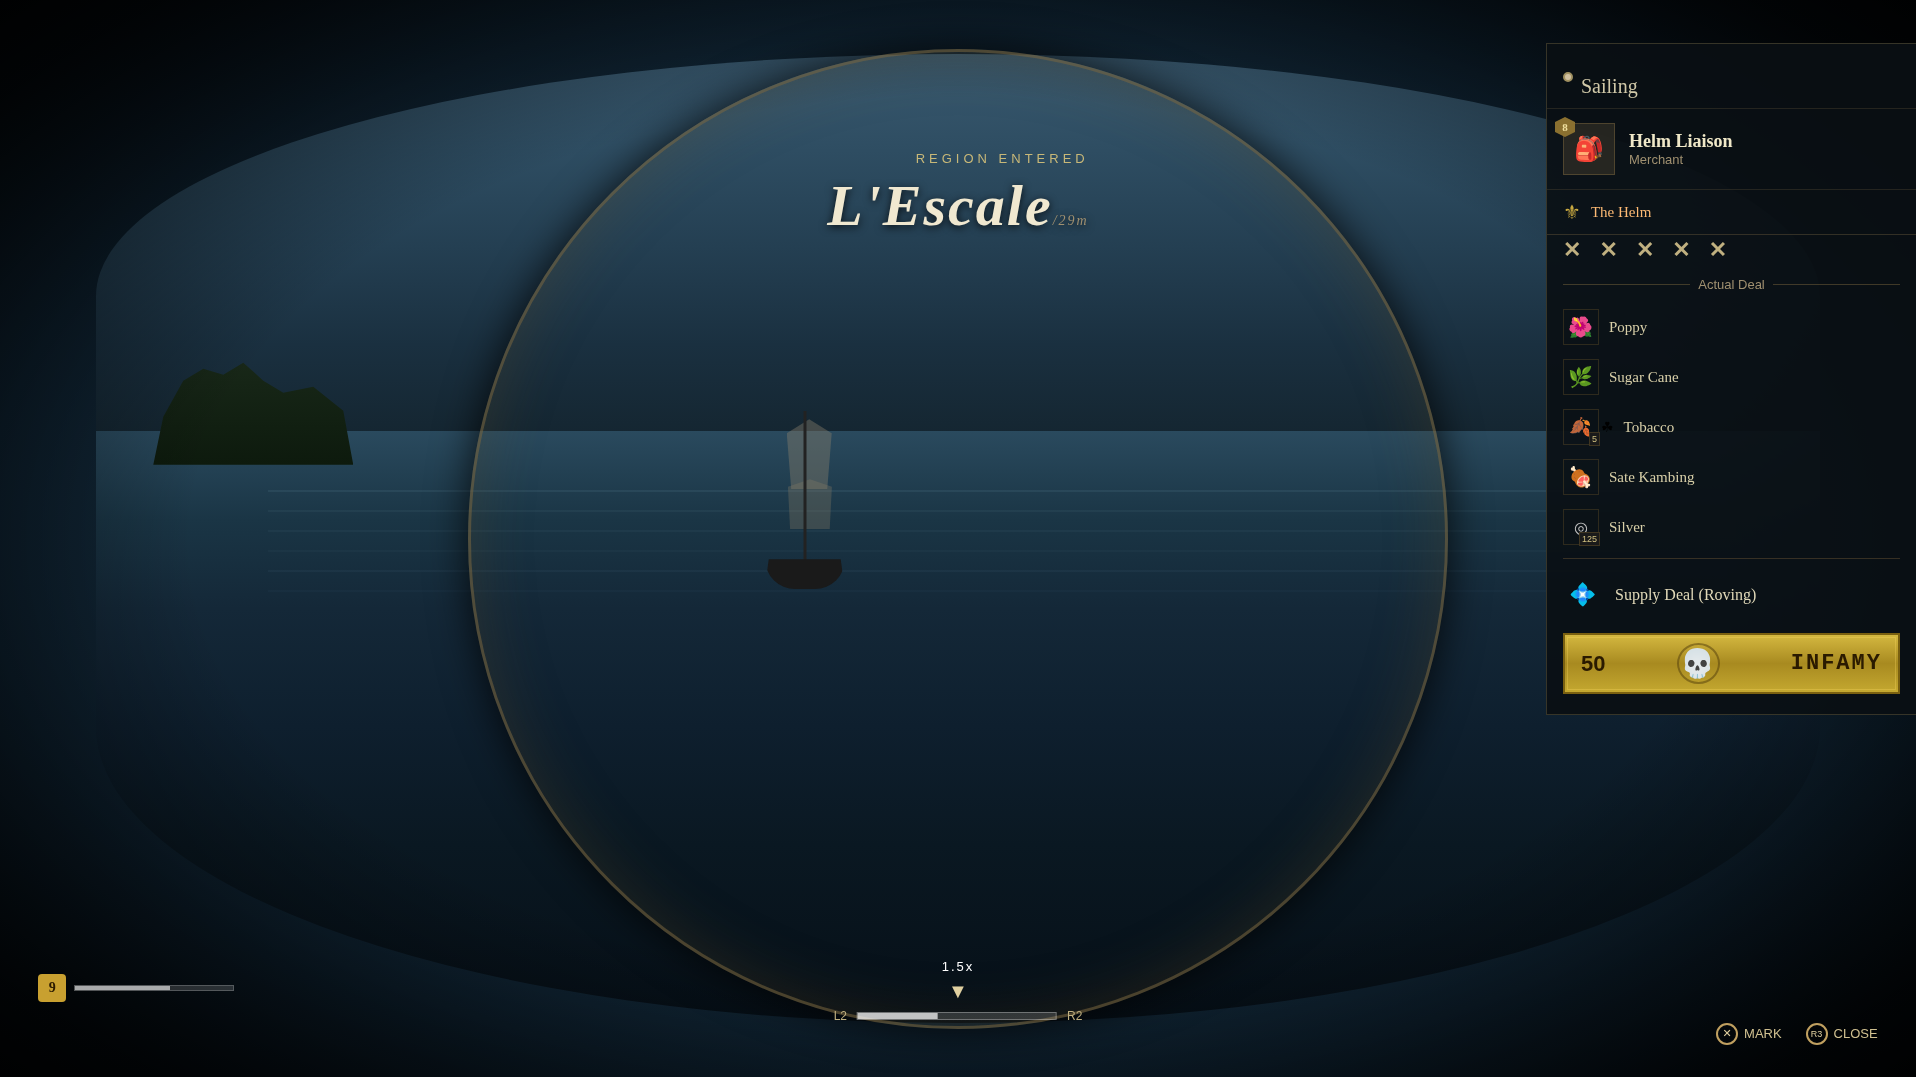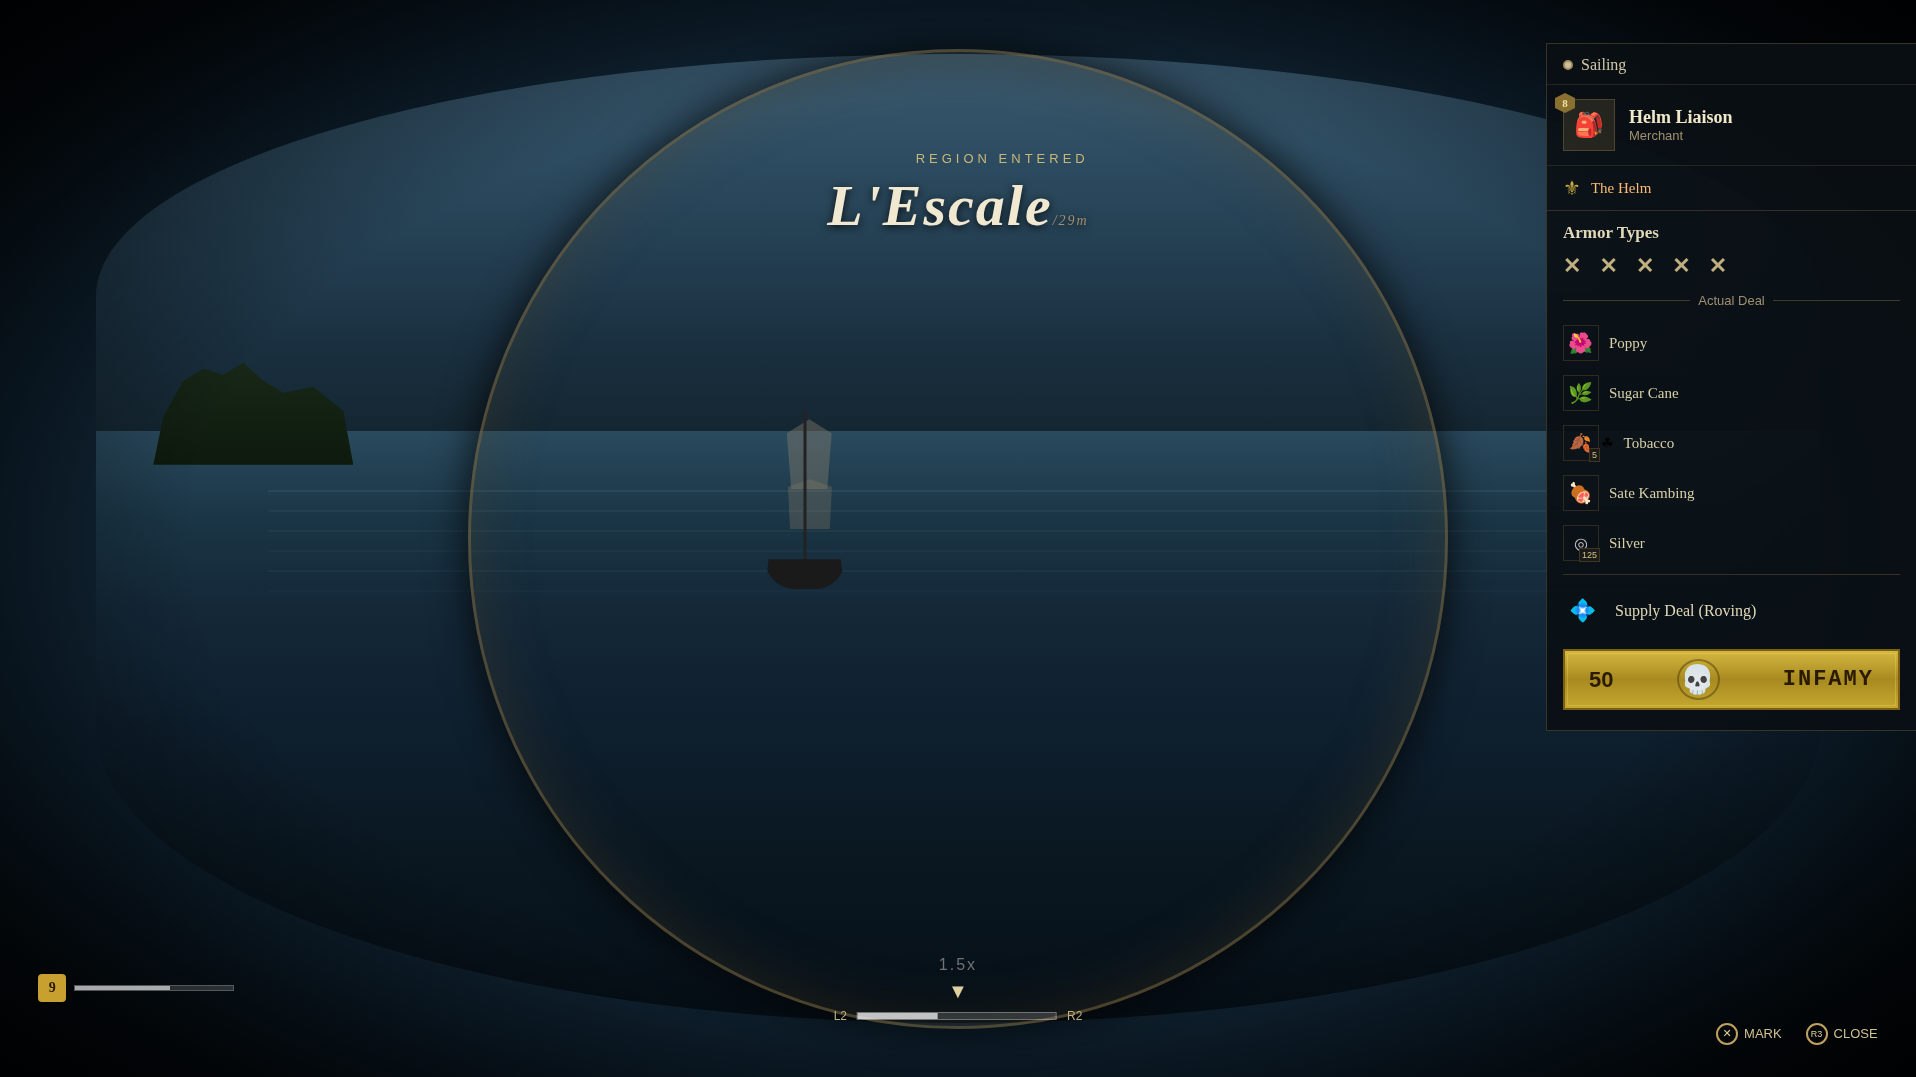--- a/index.html
+++ b/index.html
@@ -203,22 +203,22 @@
       bottom: 5%;
       left: 50%;
       transform: translateX(-50%);
       display: flex;
       flex-direction: column;
       align-items: center;
       gap: 6px;
     }
 
     .zoom-indicator {
-      color: #737373;
-      font-size: 16px;
+      color: #ffffff;
+      font-size: 13px;
       font-family: 'Arial', sans-serif;
       letter-spacing: 2px;
     }
 
     .zoom-reticle {
       color: #e0d0a0;
       font-size: 20px;
     }
 
     .speed-bar-container {
@@ -338,22 +338,23 @@
     .sailing-dot {
       width: 10px;
       height: 10px;
       border-radius: 50%;
       background: #d0c0a0;
       border: 2px solid #a09060;
     }
 
     .sailing-text {
       color: #d0c8a8;
-      font-size: 16px;
+      font-size: 20px;
       font-family: 'Georgia', serif;
+      margin-top: 19px;
     }
 
     
     .merchant-card {
       padding: 14px 16px;
       display: flex;
       align-items: center;
       gap: 14px;
       border-bottom: 1px solid rgba(80, 70, 50, 0.4);
       position: relative;
@@ -539,21 +540,21 @@
       color: #e0d8b8;
       font-size: 16px;
       font-family: 'Georgia', serif;
     }
 
     
     .infamy-button {
       margin: 4px 16px 20px;
       background: linear-gradient(180deg, #d4b840 0%, #a88a20 50%, #c4a830 100%);
       border: 2px solid #7a6010;
-      padding: 12px 24px;
+      padding: 12px 16px;
       display: flex;
       align-items: center;
       justify-content: space-between;
       cursor: pointer;
       position: relative;
     }
 
     .infamy-button::before {
       content: '';
       position: absolute;
@@ -659,21 +660,20 @@
       <div class="merchant-name">Helm Liaison</div>
       <div class="merchant-type">Merchant</div>
     </div>
   </div>
 
   <div class="helm-location">
     <span class="helm-icon">⚜</span>
     <span class="helm-name">The Helm</span>
   </div>
 
-  <div class="section-header">Armor Types</div>
 
   <div class="x-marks">
     <span class="x-mark">✕</span>
     <span class="x-mark">✕</span>
     <span class="x-mark">✕</span>
     <span class="x-mark">✕</span>
     <span class="x-mark">✕</span>
   </div>
 
   <div class="divider-text">

